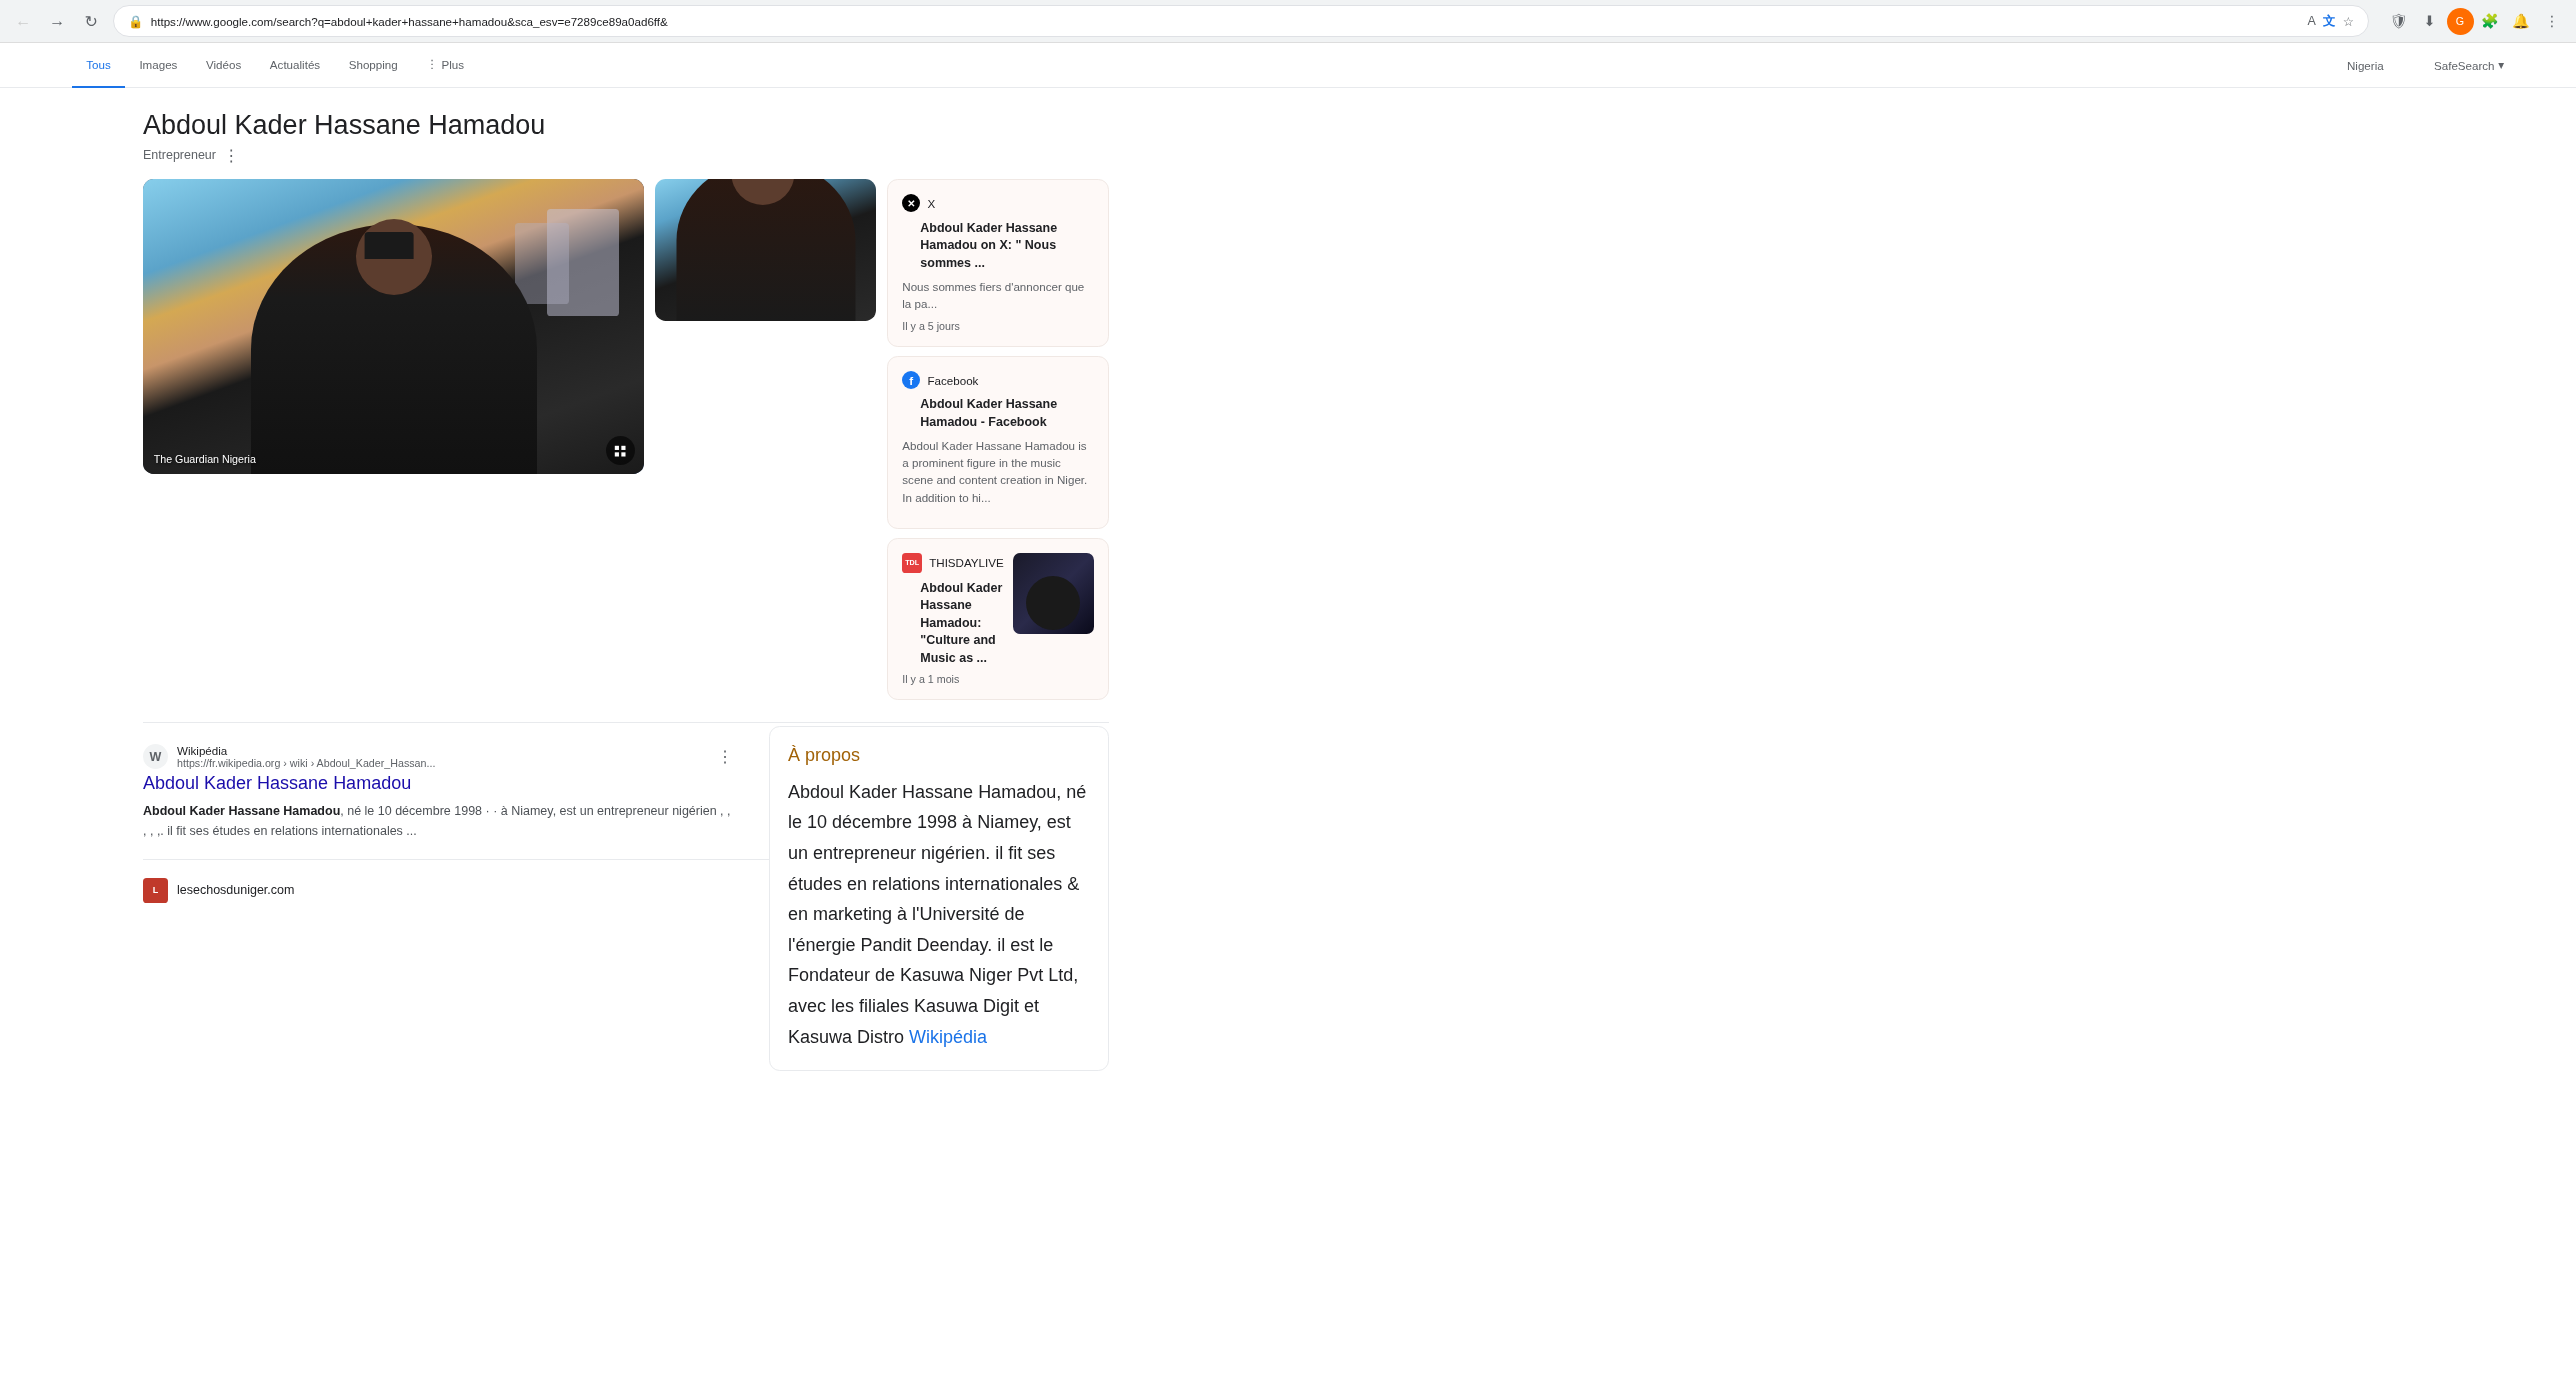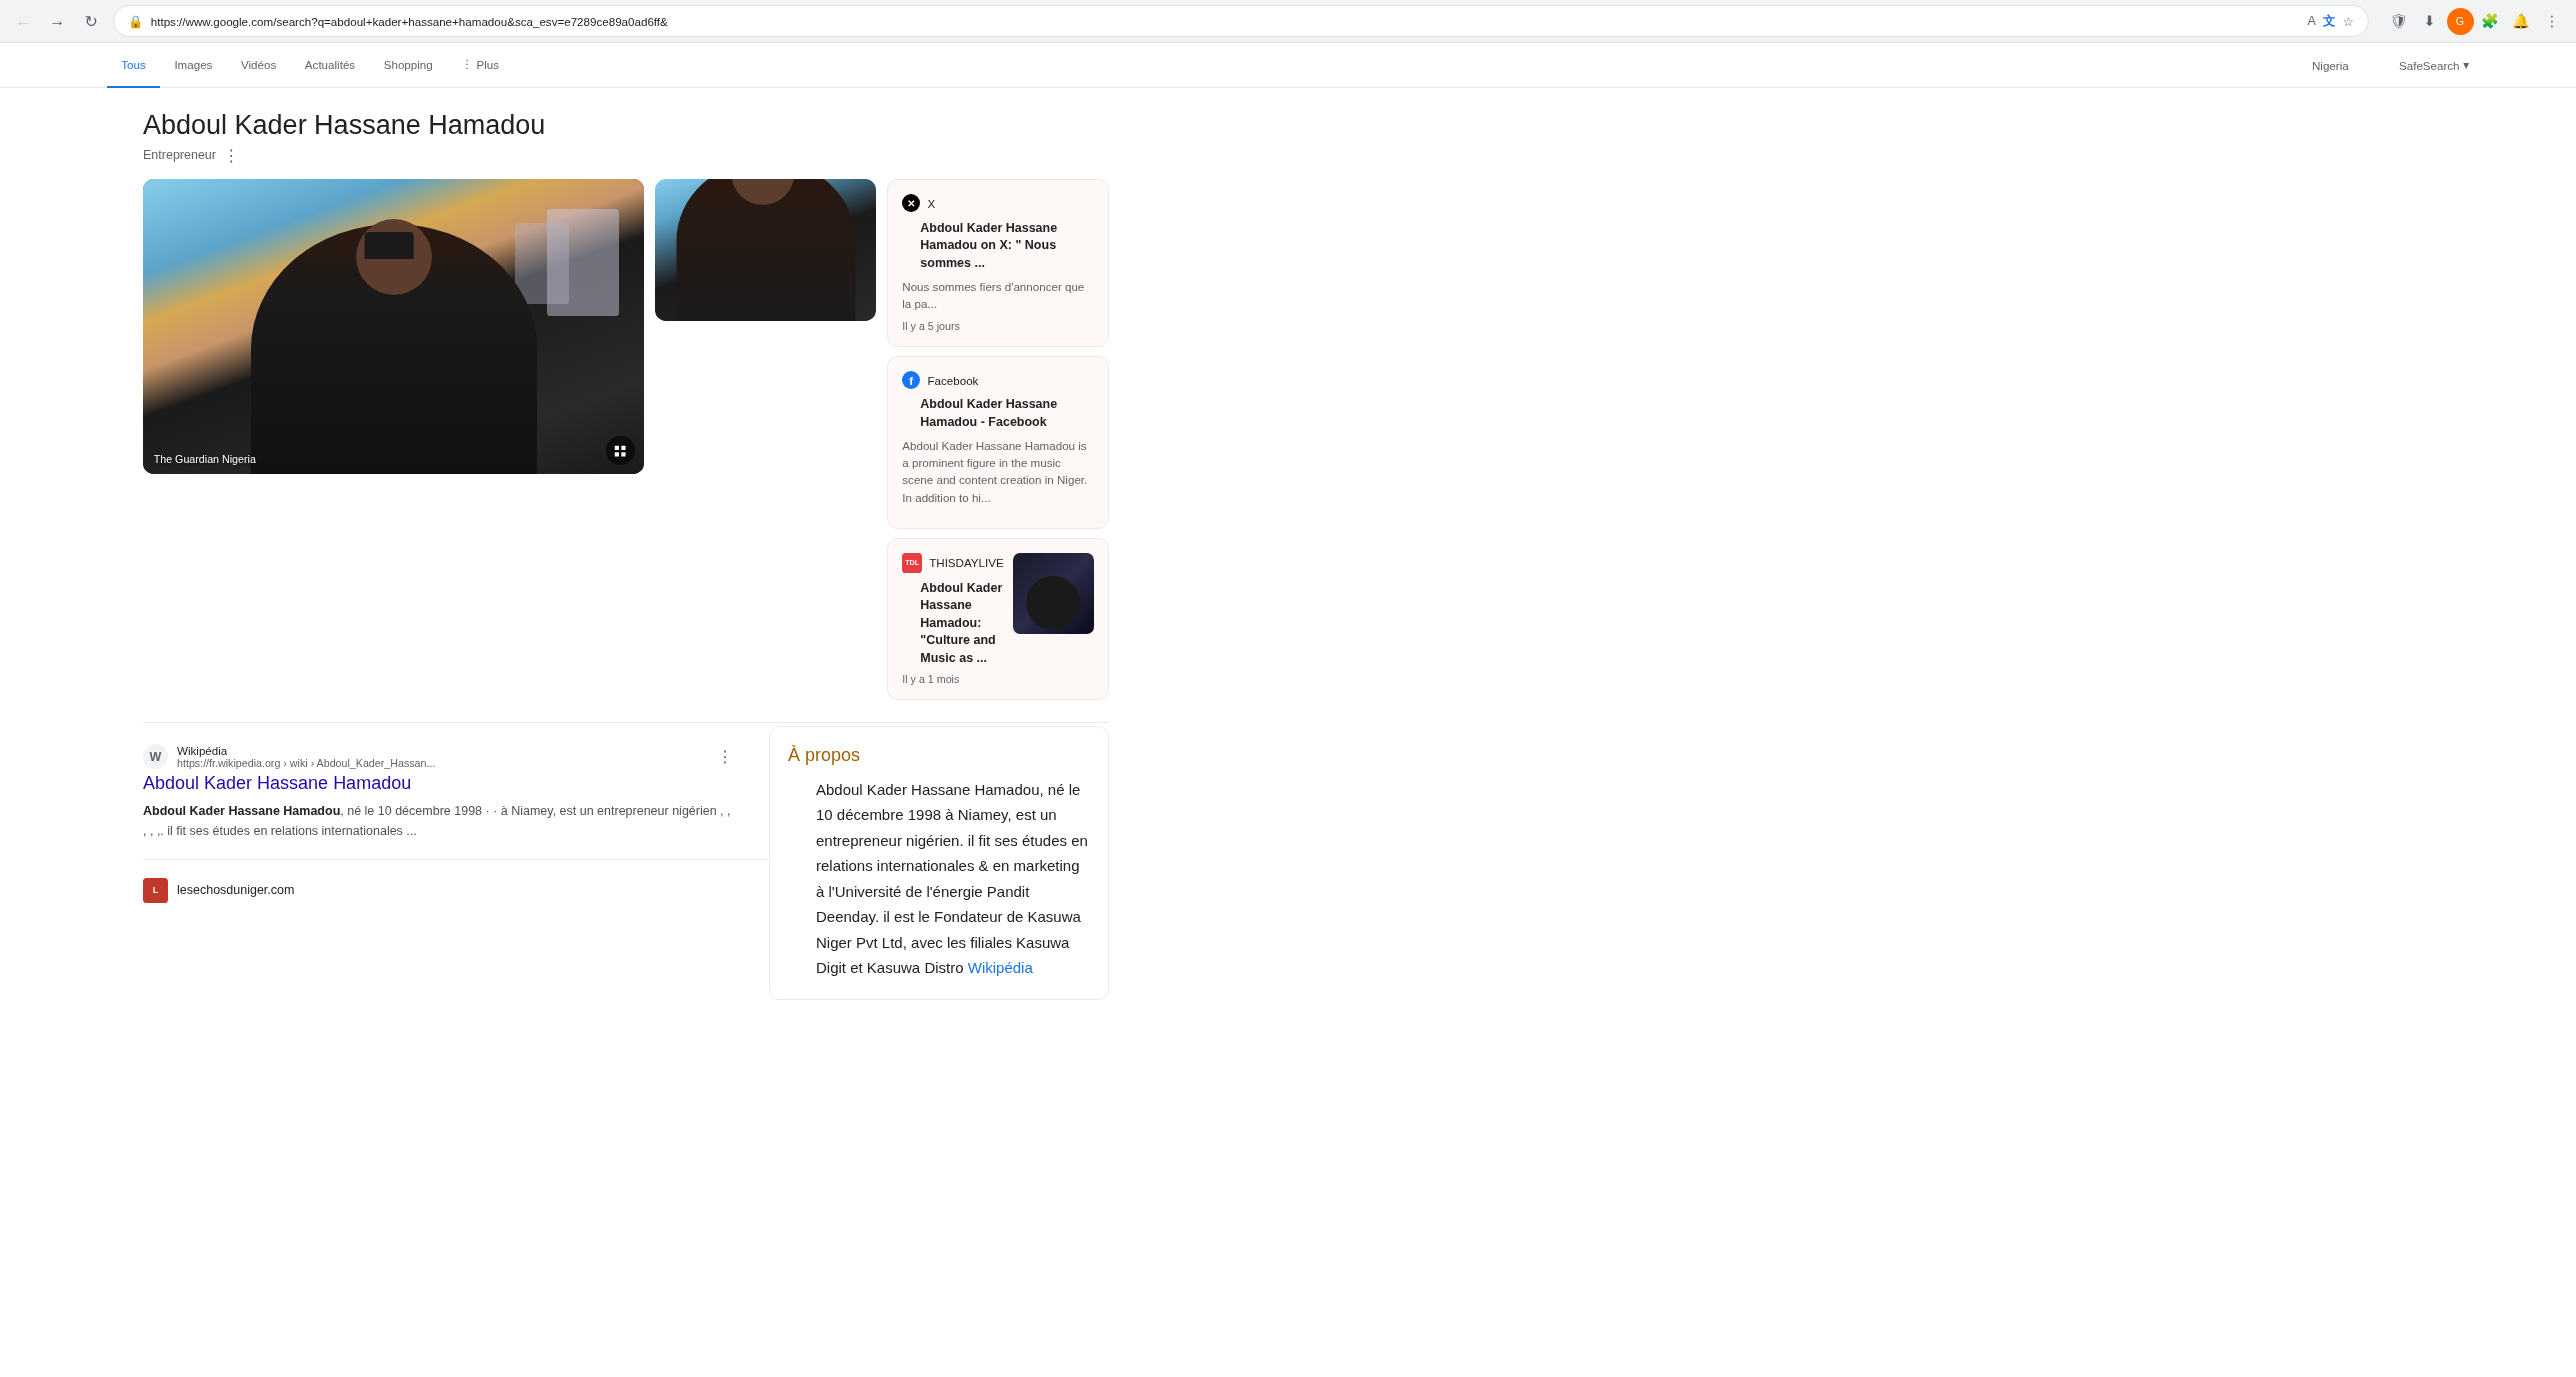--- a/index.html
+++ b/index.html
@@ -39,21 +39,21 @@
     .browser-icon-btn {
       width: 27px; height: 27px; border-radius: 50%; border: none;
       background: none; cursor: pointer; display: flex; align-items: center; justify-content: center;
       color: #5f6368; font-size: 14.3px;
     }
 
     
     .google-nav {
       display: flex;
       align-items: center;
-      padding: 0 107px;
+      padding: 0 72px;
       border-bottom: 0.9px solid #e8eaed;
       height: 45px;
     }
     .nav-tabs { display: flex; align-items: center; gap: 0; flex: 1; }
     .nav-tab {
       padding: 12.5px 14.3px;
       font-size: 11.6px;
       color: #5f6368;
       cursor: pointer;
       border-bottom: 2.7px solid transparent;
@@ -200,21 +200,21 @@
       float: right;
       width: 340px;
       margin-left: 36px;
       background: #fff;
       border: 0.9px solid #e8eaed;
       border-radius: 10.7px;
       padding: 18px;
       margin-top: -18px;
     }
     .about-title { font-size: 18px; font-weight: 400; color: #a16207; margin-bottom: 10.7px; }
-    .about-text { font-size: 15px; color: #202124; line-height: 1.7; margin-left: 28px; }
+    .about-text { font-size: 18px; color: #202124; line-height: 1.7; }
     .about-link { color: #1a73e8; text-decoration: none; }
     .lesechos-icon {
       width: 25px; height: 25px; border-radius: 3.6px;
       background: #d32f2f;
       display: flex; align-items: center; justify-content: center;
       font-size: 9px; color: #fff; font-weight: bold;
     }
 
     
     .clearfix::after { content: ''; display: table; clear: both; }

